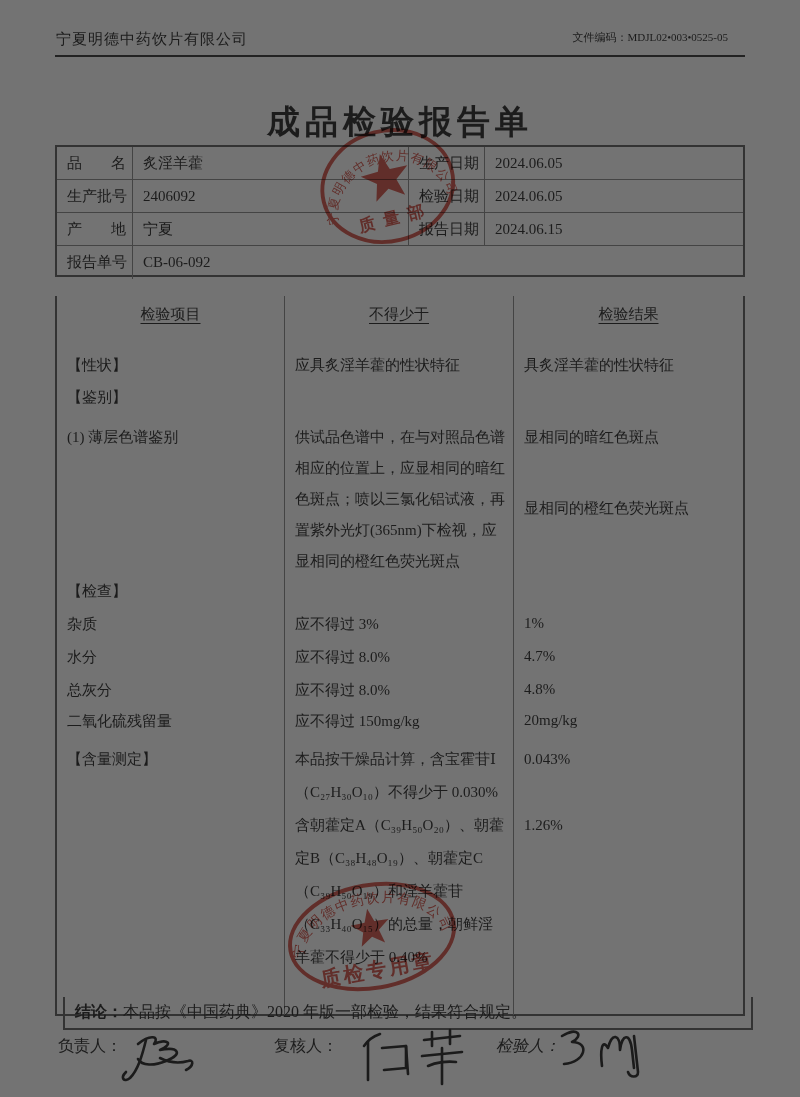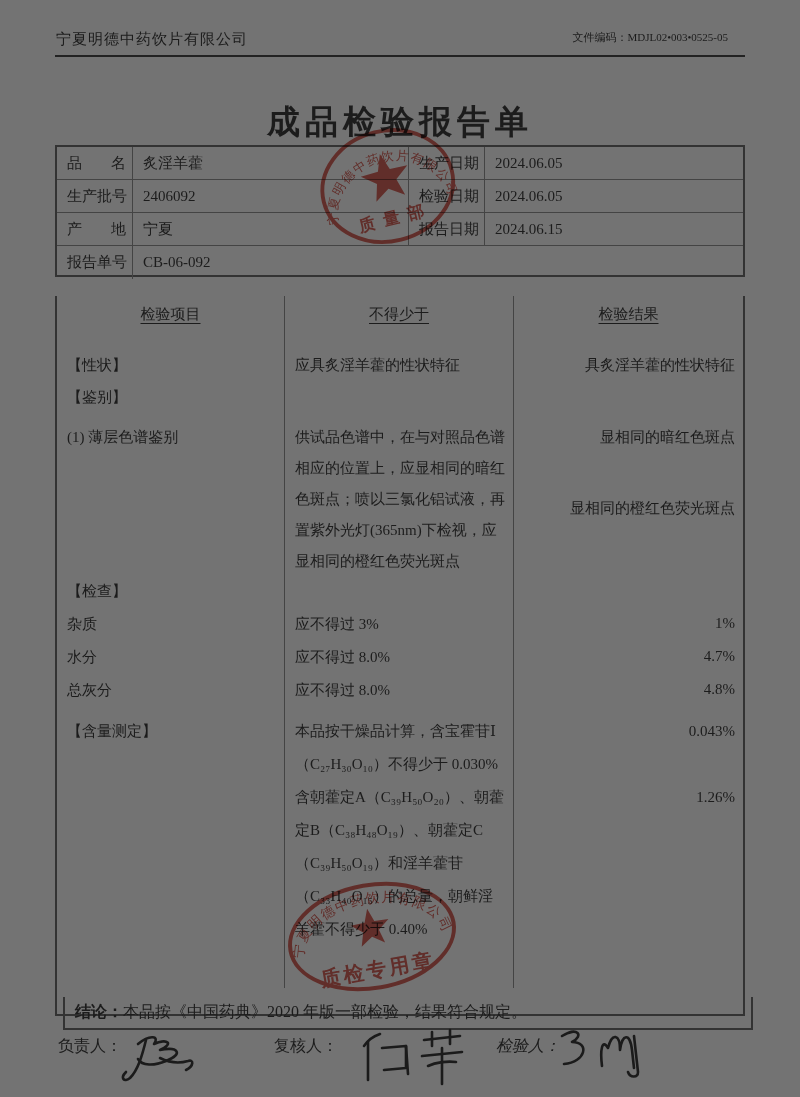--- a/index.html
+++ b/index.html
@@ -21,21 +21,21 @@
   .icell{border-right:1px solid #444;border-bottom:1px solid #444;box-sizing:border-box;
          display:flex;align-items:center;padding:0 6px 0 10px;white-space:nowrap;overflow:visible;}
   .icell.nob{border-bottom:none;}
   .icell.norb{border-right:none;}
   .spread{display:inline-block;width:62px;text-align:justify;text-align-last:justify;}
   
   .main-table{position:absolute;left:55px;top:277px;width:690px;height:720px;
               border:2px solid #333;border-top:none;box-sizing:border-box;font-size:15px;margin-top:19px;}
   .mrow{display:grid;grid-template-columns:228px 229px auto;box-sizing:border-box;}
   .mcell{border-right:1px solid #444;box-sizing:border-box;padding:0 8px 0 10px;}
-  .mcell.lastc{border-right:none;text-align:right;}
+  .mcell.lastc{border-right:none;}
   .mhead{height:36px;}
   .mhead .mcell{display:flex;align-items:center;justify-content:center;padding:0;}
   .mhead .hd{ text-decoration:underline;text-underline-offset:4px;}
   .r-xz{height:50px;} .r-xz .mcell{padding-top:24px;}
   .r-jb{height:32px;} .r-jb .mcell{padding-top:6px;}
   .r-bc{height:162px;} .r-bc .mcell{padding-top:8px;line-height:31px;}
   .r-bc .res2{margin-top:40px;}
   .r-jc{height:32px;} .r-jc .mcell{padding-top:6px;}
   .r-it{height:33px;} .r-it .mcell{padding-top:7px;}
   .r-so2{height:28px;} .r-so2 .mcell{padding-top:5px;}
@@ -149,20 +149,25 @@
       <div class="mcell">应不得过 8.0%</div>
       <div class="mcell lastc">4.7%</div>
     </div>
 
     <div class="mrow r-it">
       <div class="mcell">总灰分</div>
       <div class="mcell">应不得过 8.0%</div>
       <div class="mcell lastc">4.8%</div>
     </div>
 
+    <div class="mrow r-so2">
+      <div class="mcell">二氧化硫残留量</div>
+      <div class="mcell">应不得过 150mg/kg</div>
+      <div class="mcell lastc">20mg/kg</div>
+    </div>
 
     <div class="mrow r-hl">
       <div class="mcell">【含量测定】</div>
       <div class="mcell">
         <div>本品按干燥品计算，含宝霍苷Ⅰ（C₂₇H₃₀O₁₀）不得少于 0.030%</div>
         <div>含朝藿定A（C₃₉H₅₀O₂₀）、朝藿定B（C₃₈H₄₈O₁₉）、朝藿定C（C₃₉H₅₀O₁₉）和淫羊藿苷（C₃₃H₄₀O₁₅）的总量，朝鲜淫羊藿不得少于 0.40%</div>
       </div>
       <div class="mcell lastc">
         <div>0.043%</div>
         <div class="res2">1.26%</div>

